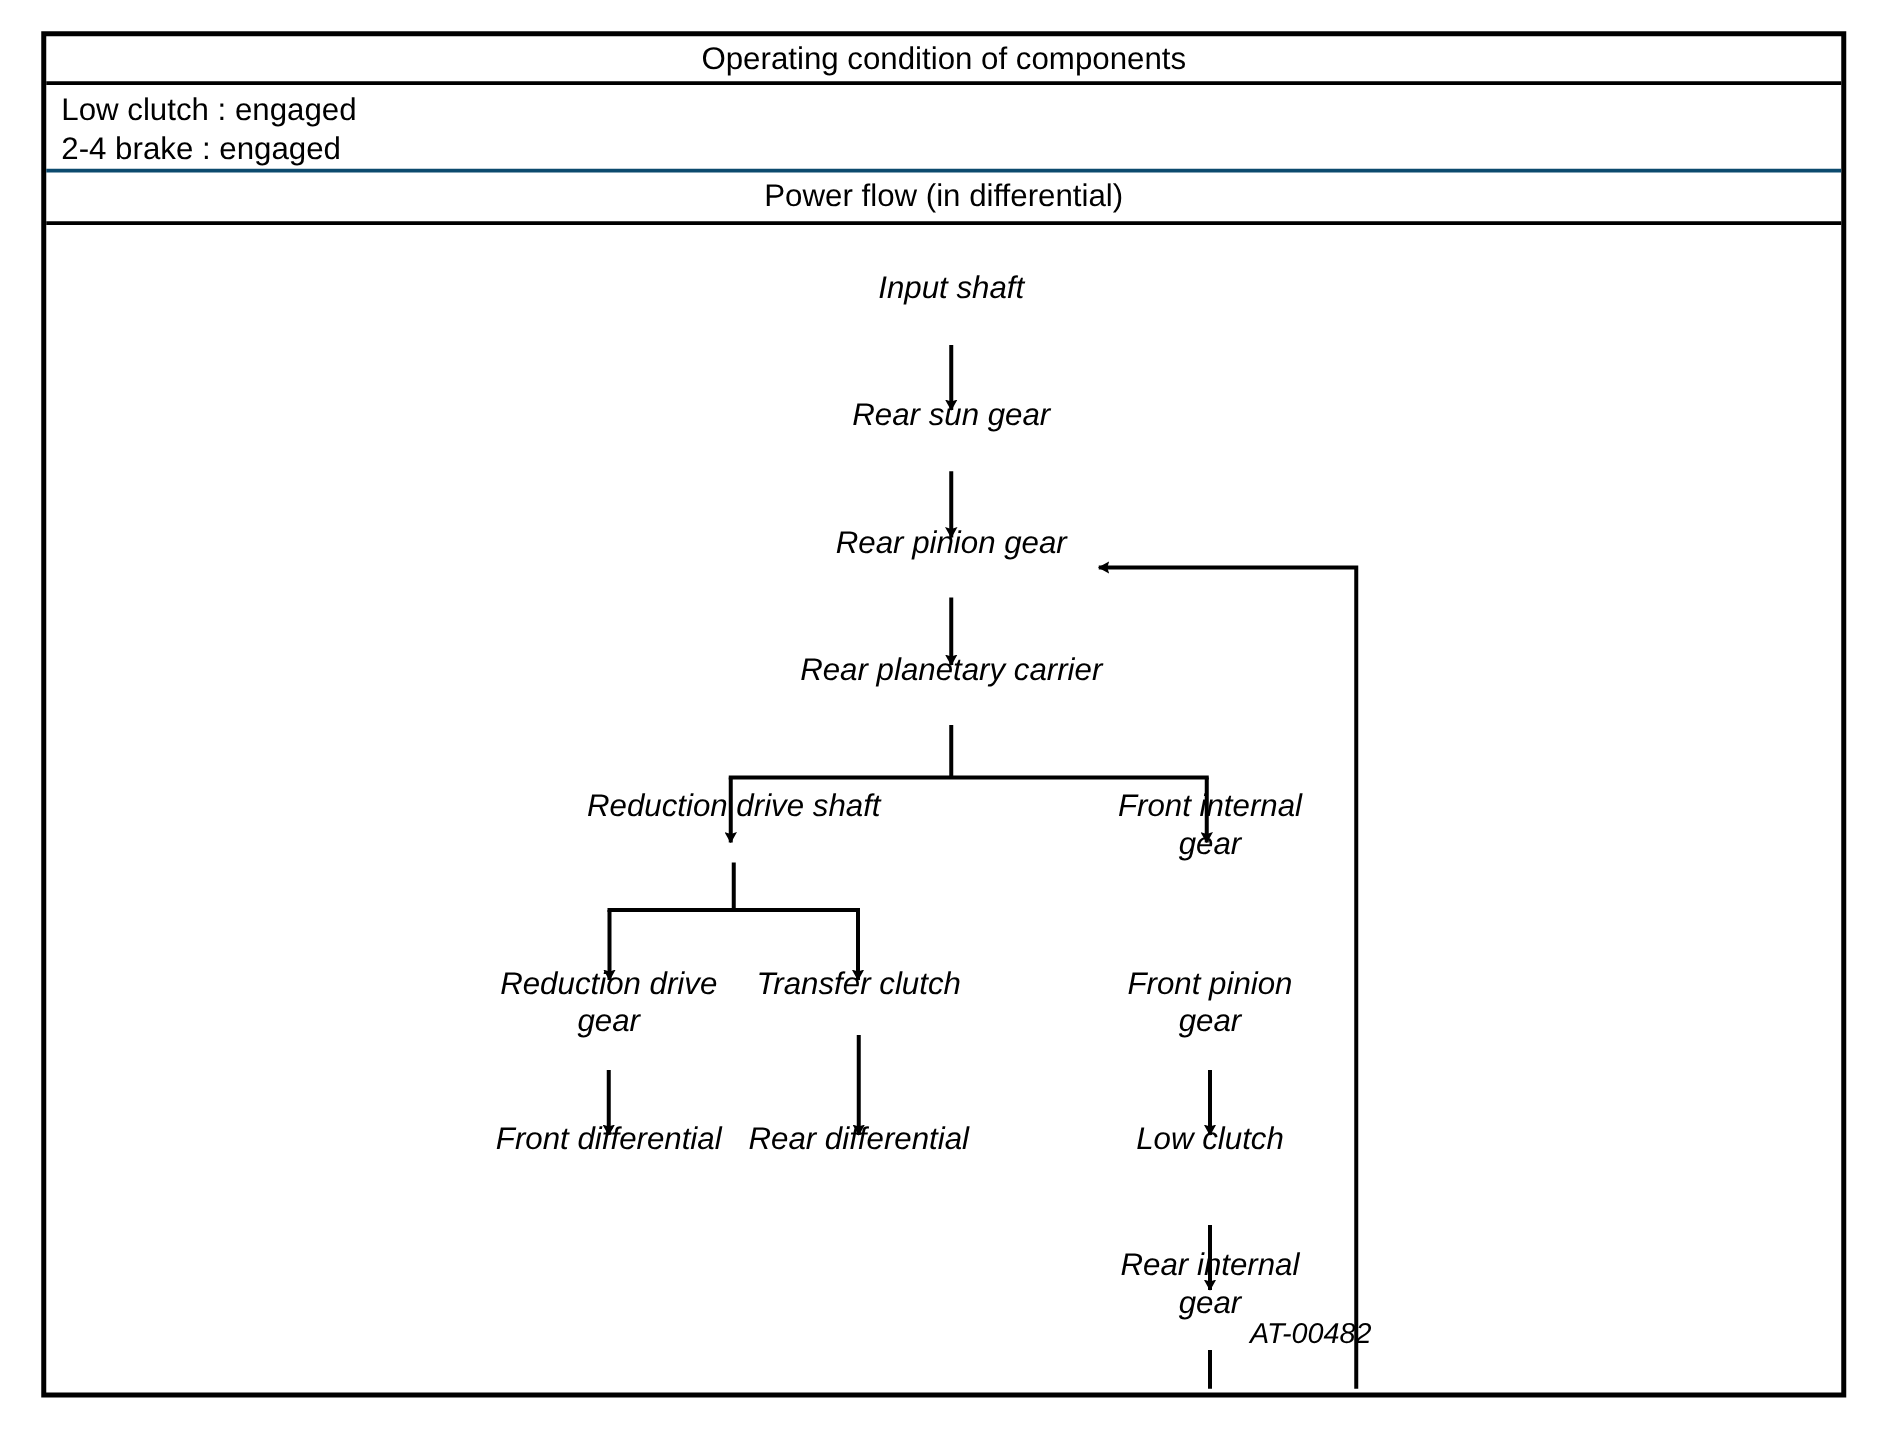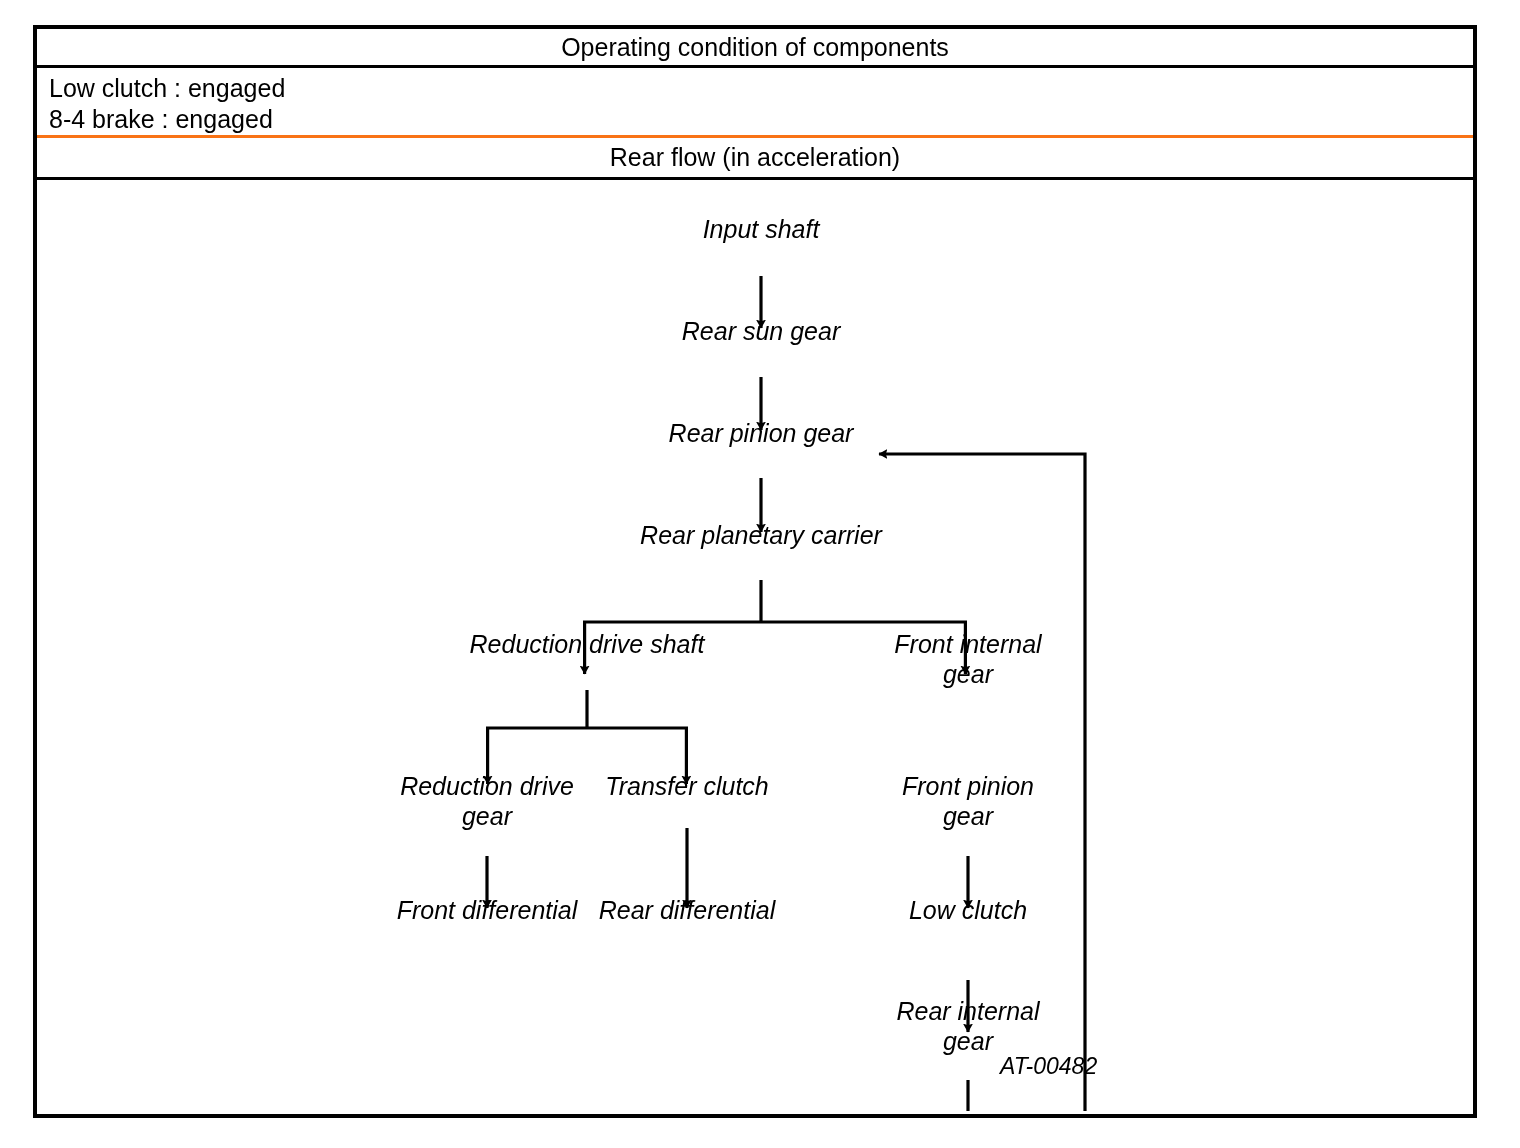--- a/index.html
+++ b/index.html
@@ -37,21 +37,21 @@
   }
   .row-title {
     height: 39px;
     border-bottom: 3px solid #000000;
     display: flex;
     align-items: center;
     justify-content: center;
   }
   .row-conditions {
     height: 70px;
-    border-bottom: 3px solid #f97316;
+    border-bottom: 3px solid #0c4a6e;
     padding: 5px 0 0 12px;
     box-sizing: border-box;
   }
   .row-flowtitle {
     height: 42px;
     border-bottom: 3px solid #000000;
     display: flex;
     align-items: center;
     justify-content: center;
   }
@@ -94,25 +94,25 @@
 
 <div id="page">
   <div class="frame">
 
     <div class="row row-title">
       <span class="hdr-text">Operating condition of components</span>
     </div>
 
     <div class="row row-conditions">
       <div class="cond-line">Low clutch : engaged</div>
-      <div class="cond-line">8-4 brake : engaged</div>
+      <div class="cond-line">2-4 brake : engaged</div>
     </div>
 
     <div class="row row-flowtitle">
-      <span class="hdr-text">Rear flow (in acceleration)</span>
+      <span class="hdr-text">Power flow (in differential)</span>
     </div>
 
     <div class="row row-diagram">
       <svg class="diagram-svg" viewBox="0 0 1436 931" preserveAspectRatio="none">
         <defs>
           <marker id="arrowhead" markerWidth="9" markerHeight="10" refX="8.4" refY="5" orient="auto" markerUnits="userSpaceOnUse">
             <path d="M0,0 L9,5 L0,10 L1.6,5 Z" fill="#000000"></path>
           </marker>
           <marker id="arrowhead-left" markerWidth="9" markerHeight="10" refX="8.4" refY="5" orient="auto" markerUnits="userSpaceOnUse">
             <path d="M0,0 L9,5 L0,10 L1.6,5 Z" fill="#000000"></path>

